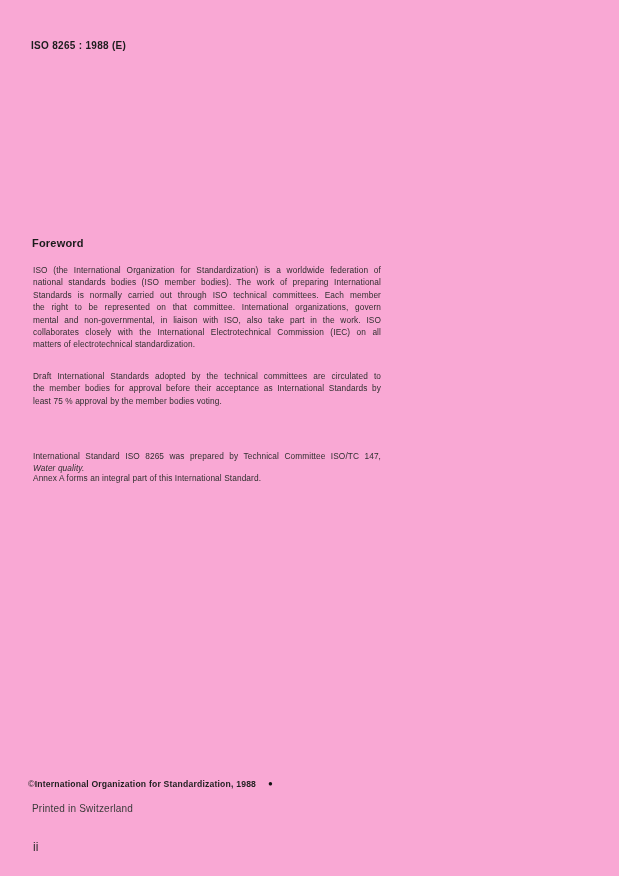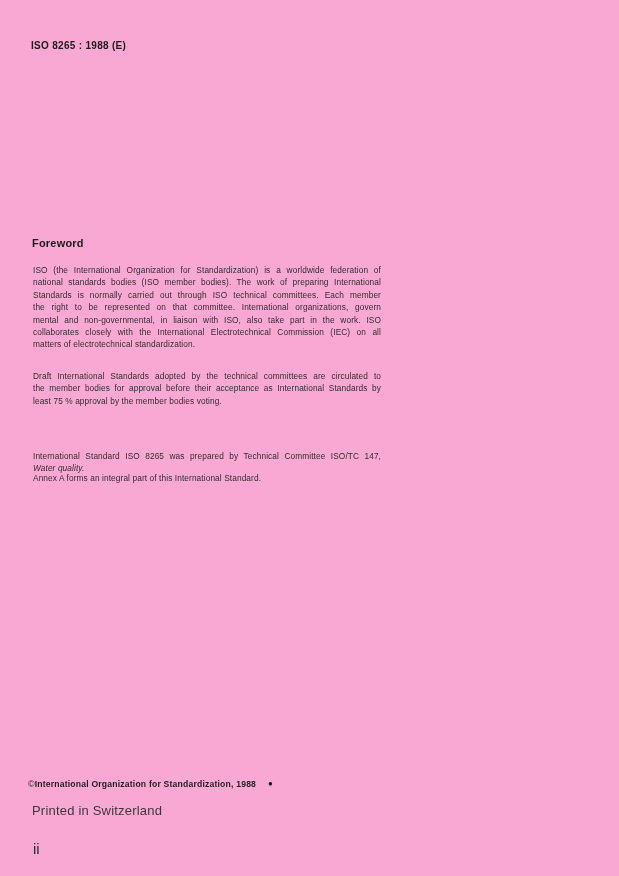--- a/index.html
+++ b/index.html
@@ -64,29 +64,29 @@
     align-items: center;
     width: 340px;
   }
   .c-sym  { font-size: 9px; color: #2a2a2a; }
   .c-text { font-size: 8.6px; font-weight: bold; letter-spacing: 0.2px; color: #1f1f1f; }
   .c-dot  { margin-left: 12px; font-size: 8px; color: #111; line-height: 8px; }
   .printed-line {
     position: absolute;
     left: 32px;
     top: 803px;
-    font-size: 13px;
+    font-size: 10px;
     letter-spacing: 0.2px;
     color: #3b3b3b;
   }
   .page-number {
     position: absolute;
     left: 33px;
     top: 840px;
-    font-size: 15px;
+    font-size: 12px;
     color: #2e2e2e;
   }
 </style>
 </head>
 <body>
 
 <div class="page">
 
   <div class="doc-header">ISO 8265 : 1988 (E)</div>
 

